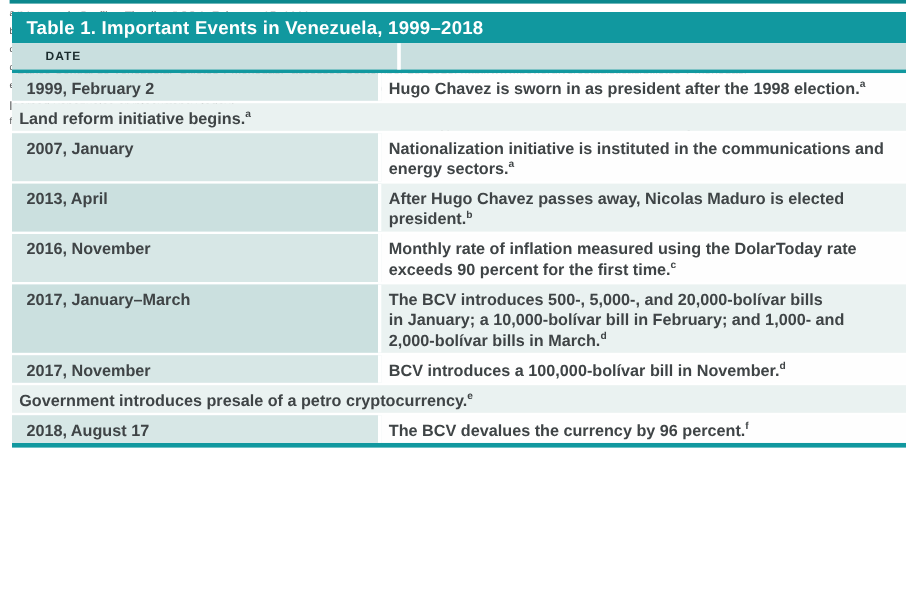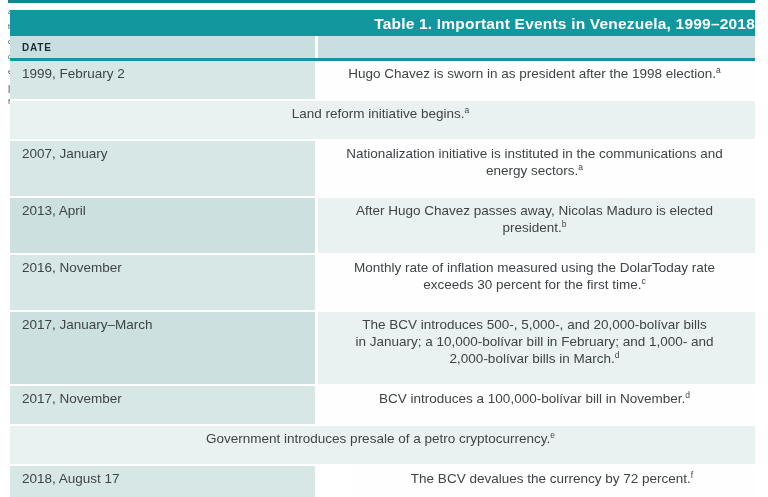--- a/index.html
+++ b/index.html
@@ -6,37 +6,37 @@
   body{
     width:768px;height:497px;position:relative;overflow:hidden;
     font-family:"Liberation Sans","DejaVu Sans",sans-serif;
     -webkit-font-smoothing:antialiased;
   }
   .top-rule{position:absolute;left:8px;top:0;width:747px;height:3px;background:var(--teal-rule);}
   .tablewrap{position:absolute;left:10px;top:10px;width:745px;}
   .title-bar{
     height:26px;line-height:27px;background:var(--teal);
     color:var(--title-text);font-size:15.5px;font-weight:bold;
-    padding-left:12px;letter-spacing:0.2px;box-sizing:border-box;text-align:right;
+    padding-left:12px;letter-spacing:0.2px;box-sizing:border-box;
   }
-  .header-row{display:flex;background:var(--header-bg);border-bottom:3px solid var(--teal);}
+  .header-row{display:flex;background:var(--header-bg);border-bottom:3px solid var(--teal);padding-left:16px;}
   .hcell{
     height:22px;line-height:23px;font-size:10px;font-weight:bold;
     letter-spacing:0.8px;color:var(--header-text);box-sizing:border-box;
   }
   .hcell.date{width:308px;padding-left:12px;border-right:3px solid var(--grid);}
   .hcell.event{flex:1;padding-left:6px;}
   .row{display:flex;border-bottom:2px solid var(--grid);}
-  .row:last-child{border-bottom:none;gap:35px;}
+  .row:last-child{border-bottom:none;}
   .cell{
     font-size:13.5px;line-height:17px;color:var(--text);
-    padding:4px 10px 17px 12px;box-sizing:border-box;
+    padding:4px 10px 2px 12px;box-sizing:border-box;font-weight:bold;
   }
   .cell.date{width:308px;border-right:3px solid var(--grid);}
-  .cell.event{flex:1;padding-left:6px;white-space:pre-line;text-align:center;}
+  .cell.event{flex:1;padding-left:6px;white-space:pre-line;}
   .row:nth-child(odd) .cell.date{background:var(--date-odd);}
   .row:nth-child(even) .cell.date{background:var(--date-even);}
   .row:nth-child(odd) .cell.event{background:var(--event-odd);}
   .row:nth-child(even) .cell.event{background:var(--event-even);}
   .rows{border-bottom:4px solid var(--teal);}
   sup.fn-ref{font-size:8.5px;line-height:0;vertical-align:super;letter-spacing:0;}
   .footnotes{margin:7px 6px 0 8px;width:752px;}
   .footnote{
     font-size:10px;line-height:15px;color:var(--footnote);
     white-space:pre-line;
@@ -72,42 +72,42 @@
 
   <div class="row">
     <div class="cell date">2013, April</div>
     <div class="cell event"><span class="event-text">After Hugo Chavez passes away, Nicolas Maduro is elected
 president.</span><sup class="fn-ref">b</sup></div>
   </div>
 
   <div class="row">
     <div class="cell date">2016, November</div>
     <div class="cell event"><span class="event-text">Monthly rate of inflation measured using the DolarToday rate
-exceeds 30 percent for the first time.</span><sup class="fn-ref">c</sup></div>
+exceeds 90 percent for the first time.</span><sup class="fn-ref">c</sup></div>
   </div>
 
   <div class="row">
     <div class="cell date">2017, January–March</div>
     <div class="cell event"><span class="event-text">The BCV introduces 500-, 5,000-, and 20,000-bolívar bills
 in January; a 10,000-bolívar bill in February; and 1,000- and
 2,000-bolívar bills in March.</span><sup class="fn-ref">d</sup></div>
   </div>
 
   <div class="row">
     <div class="cell date">2017, November</div>
     <div class="cell event"><span class="event-text">BCV introduces a 100,000-bolívar bill in November.</span><sup class="fn-ref">d</sup></div>
   </div>
 
   <div class="row">
     <div class="cell event"><span class="event-text">Government introduces presale of a petro cryptocurrency.</span><sup class="fn-ref">e</sup></div>
   </div>
 
   <div class="row">
     <div class="cell date">2018, August 17</div>
-    <div class="cell event"><span class="event-text">The BCV devalues the currency by 72 percent.</span><sup class="fn-ref">f</sup></div>
+    <div class="cell event"><span class="event-text">The BCV devalues the currency by 96 percent.</span><sup class="fn-ref">f</sup></div>
   </div>
 </div>
 </div>
 
 <div class="footnotes" id="footnotes">
     <div class="footnote"><sup>a</sup><span>“Venezuela Profile - Timeline,” </span><i>BBC</i><span>, February 25, 2019.</span></div>
     <div class="footnote"><sup>b</sup><span>Simeon Tegel, “A Timeline of Venezuela’s Slide toward Disaster,” </span><i>PRI</i><span>, March 2, 2015.</span></div>
     <div class="footnote"><sup>c</sup><span>DolarToday, DolarToday home page, accessed September 25, 2018, https://dolartoday.com.</span></div>
     <div class="footnote"><sup>d</sup><span>Banco Central de Venezuela, “Billetes y Monedas,” accessed September 25, 2018, http://www.bcv.org.ve/estadisticas/billetes-y-monedas.</span></div>
     <div class="footnote"><sup>e</sup><span>Nikhilesh De, “What We’ve Learned about Venezuela’s Cryptocurrency,” Coindesk, February 20, 2018, https://www.coindesk.com/petro-debut-

